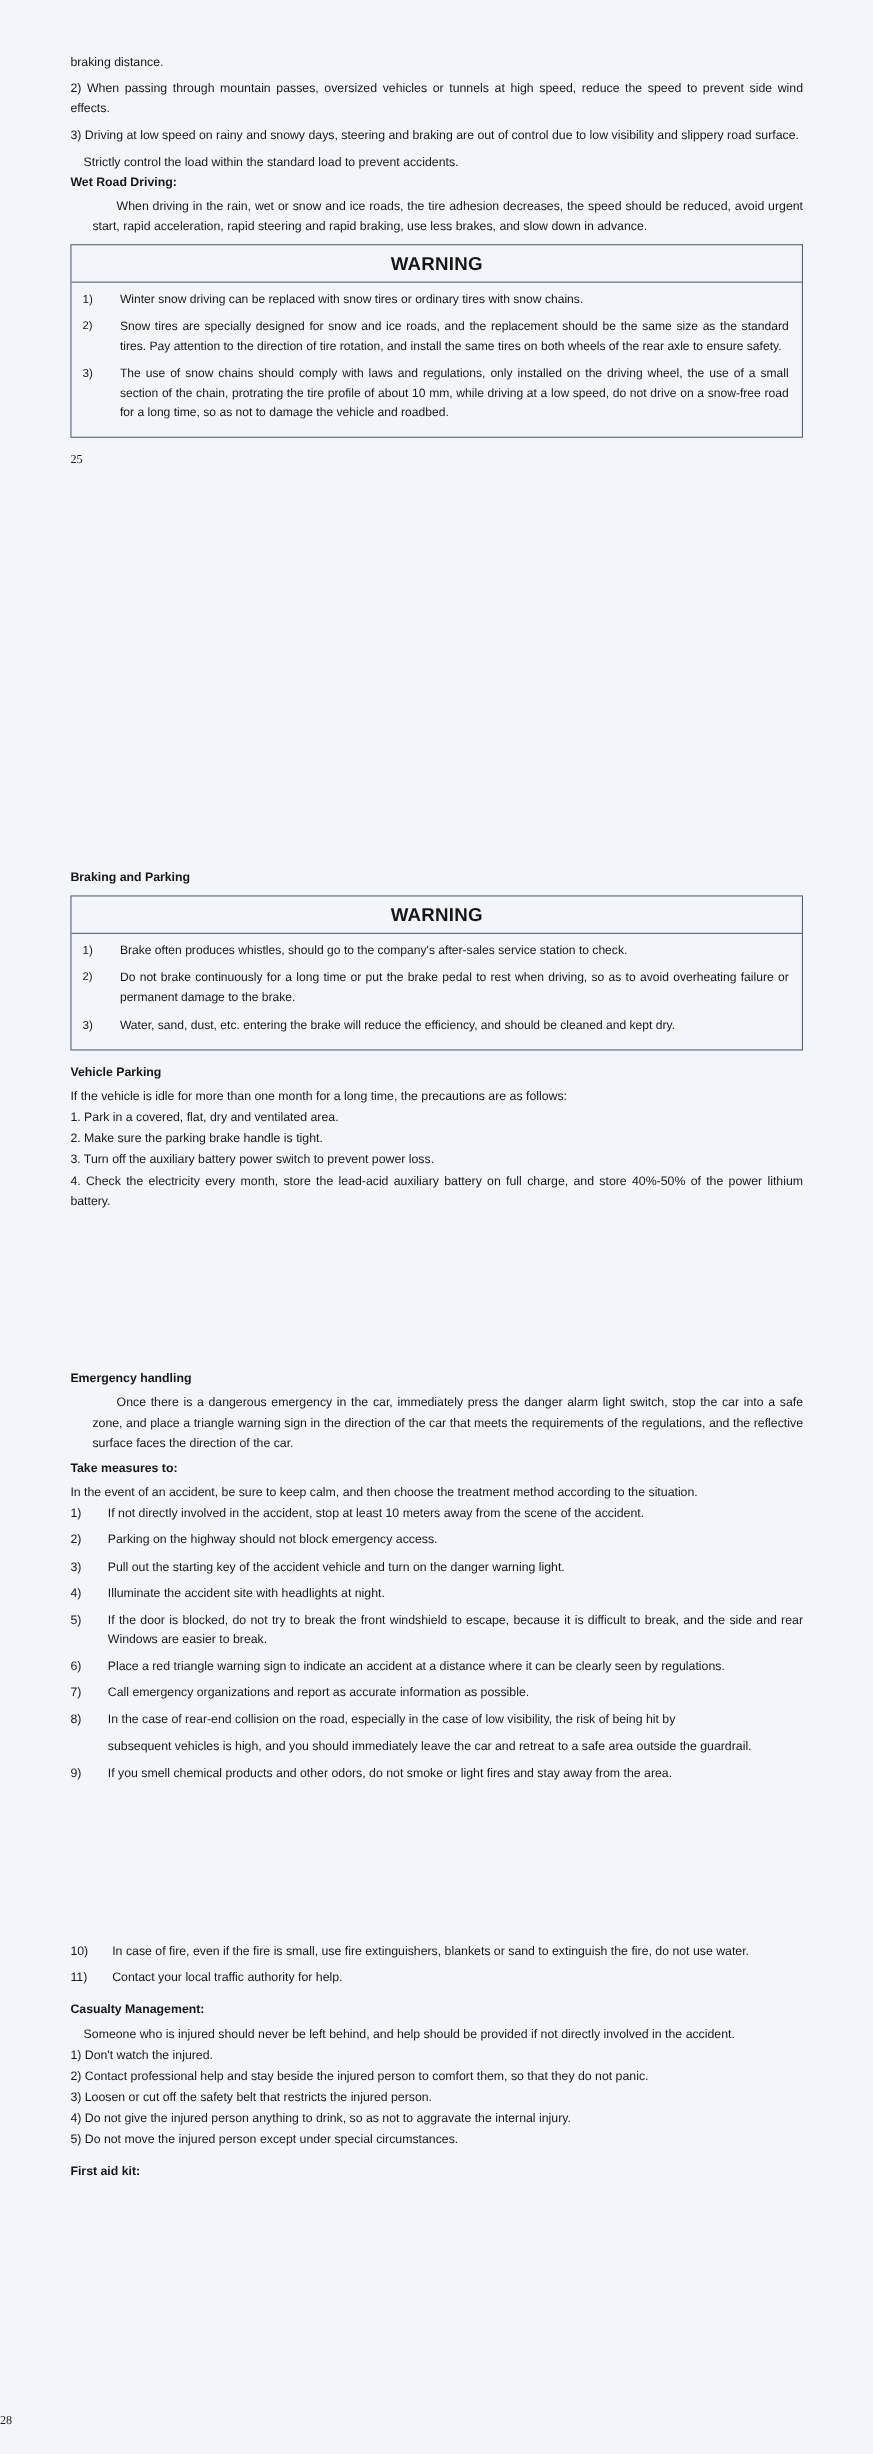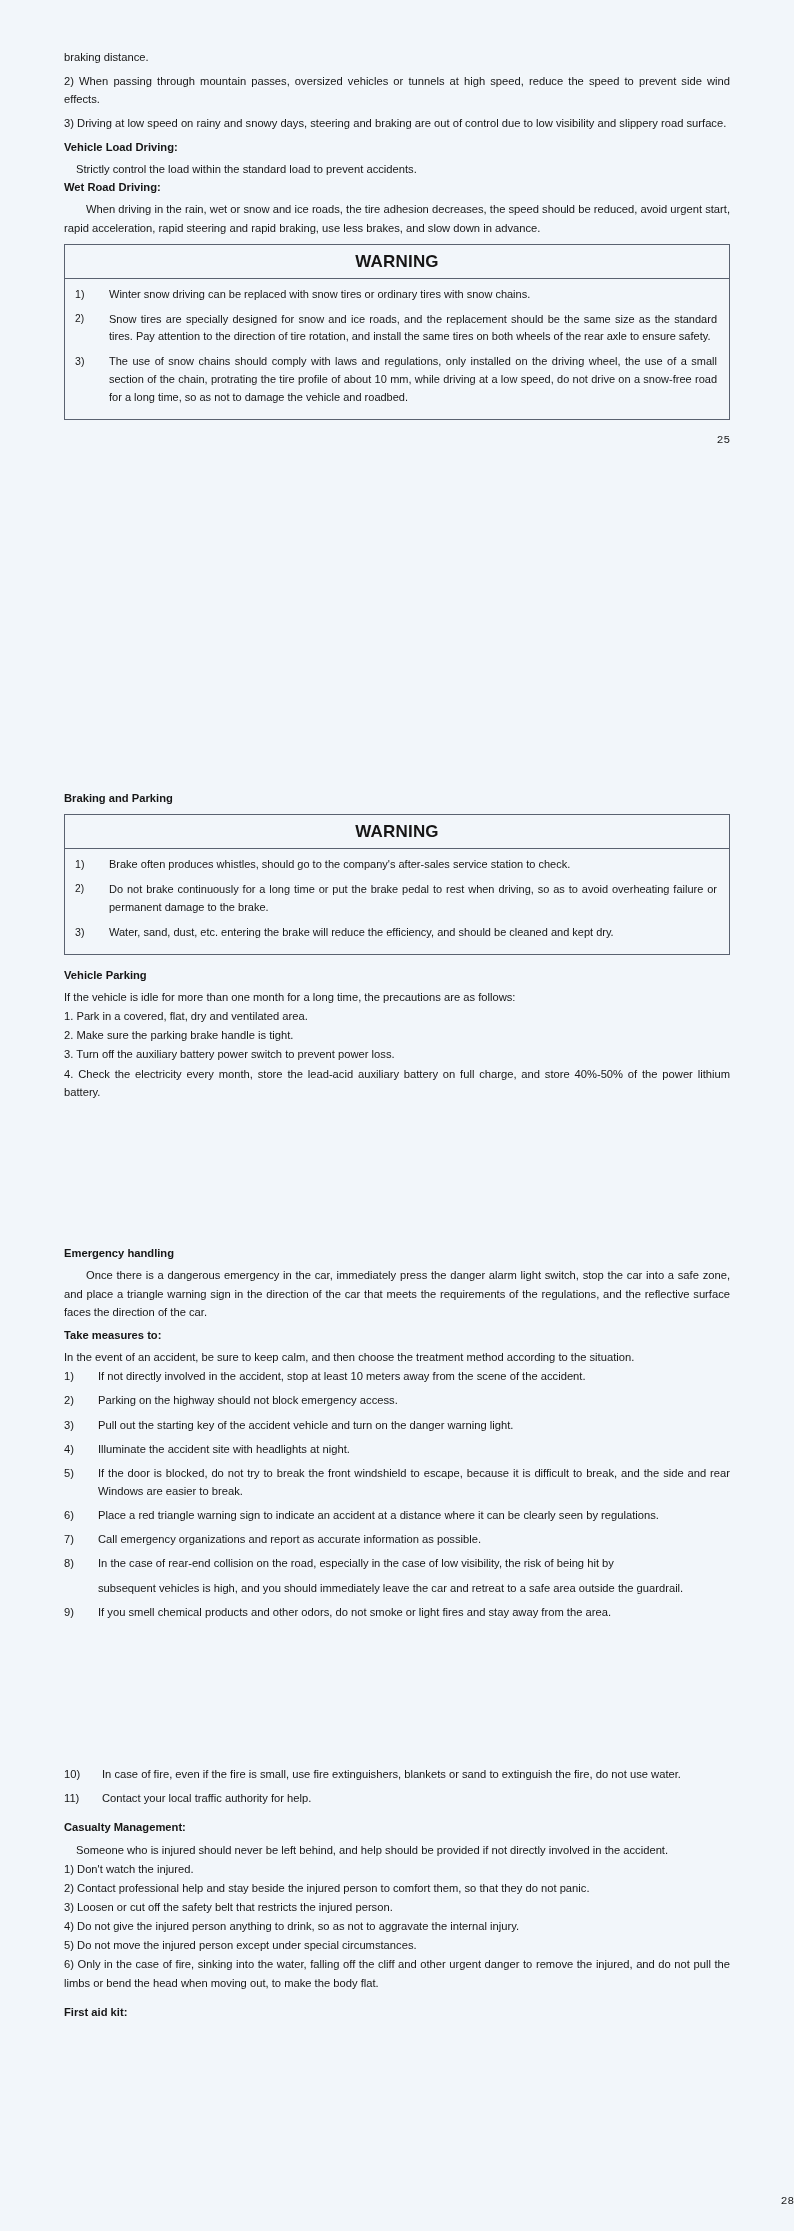--- a/index.html
+++ b/index.html
@@ -23,21 +23,21 @@
   .page.p26 { height: 455px; padding-top: 20px; }
   .page.p27 { height: 520px; padding-top: 20px; }
   .page.p28 { height: 606px; padding-top: 20px; }
 
   p {
     margin: 0 0 6px 0;
     font-size: 11.2px;
     line-height: 1.62;
   }
   .just { text-align: justify; text-justify: inter-word; }
-  .indent { text-indent: 22px; }
+  .indent { text-indent: 22px; margin-left: 20px; }
   .indent-sm { text-indent: 12px; }
   .heading {
     font-weight: bold;
     font-size: 11.2px;
     margin: 0 0 4px 0;
     line-height: 1.55;
   }
   .tight { margin-bottom: 1px; }
   .gap-top { margin-top: 12px; }
 
@@ -93,22 +93,22 @@
   }
   .ntext {
     flex: 1 1 auto;
     font-size: 11.2px;
     line-height: 1.62;
     text-align: justify;
   }
   .nnum.wide { flex-basis: 38px; width: 38px; }
 
   .pagenum {
-    text-align: right;
-    font-family: Liberation Mono, monospace;
+    text-align: left;
+    font-family: Liberation Serif, serif;
     font-size: 11px;
     color: #1a1a1a;
     margin-top: 14px;
   }
   .pagenum.bottom {
     position: absolute;
     left: 0;
     right: 0;
     bottom: 24px;
     margin-top: 0;
@@ -119,21 +119,20 @@
 <body>
 
 <div class="page p25">
 
   <p class="just">braking distance.</p>
 
   <p class="just">2) When passing through mountain passes, oversized vehicles or tunnels at high speed, reduce the speed to prevent side wind effects.</p>
 
   <p class="just">3) Driving at low speed on rainy and snowy days, steering and braking are out of control due to low visibility and slippery road surface.</p>
 
-  <p class="heading">Vehicle Load Driving:</p>
 
   <p class="just indent-sm tight">Strictly control the load within the standard load to prevent accidents.</p>
 
   <p class="heading">Wet Road Driving:</p>
 
   <p class="just indent">When driving in the rain, wet or snow and ice roads, the tire adhesion decreases, the speed should be reduced, avoid urgent start, rapid acceleration, rapid steering and rapid braking, use less brakes, and slow down in advance.</p>
 
   <div class="warnbox">
     <div class="warnbox-title">WARNING</div>
     <div class="warnbox-body">
@@ -259,18 +258,17 @@
   </div>
 
   <p class="heading gap-top">Casualty Management:</p>
   <p class="just indent-sm tight">Someone who is injured should never be left behind, and help should be provided if not directly involved in the accident.</p>
 
   <p class="just tight">1) Don't watch the injured.</p>
   <p class="just tight">2) Contact professional help and stay beside the injured person to comfort them, so that they do not panic.</p>
   <p class="just tight">3) Loosen or cut off the safety belt that restricts the injured person.</p>
   <p class="just tight">4) Do not give the injured person anything to drink, so as not to aggravate the internal injury.</p>
   <p class="just tight">5) Do not move the injured person except under special circumstances.</p>
-  <p class="just">6) Only in the case of fire, sinking into the water, falling off the cliff and other urgent danger to remove the injured, and do not pull the limbs or bend the head when moving out, to make the body flat.</p>
 
   <p class="heading gap-top">First aid kit:</p>
 
   <div class="pagenum bottom">28</div>
 </div>
 
 </body></html>

